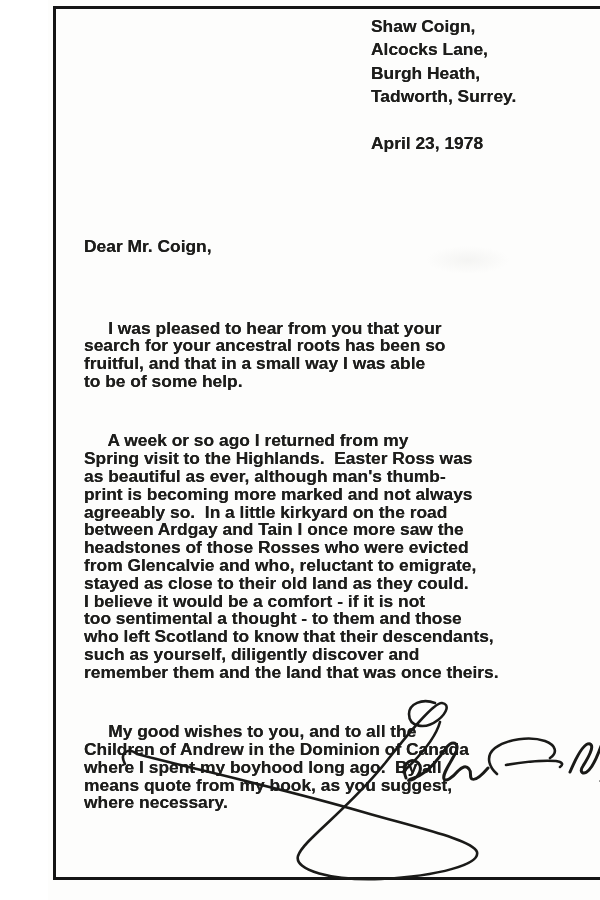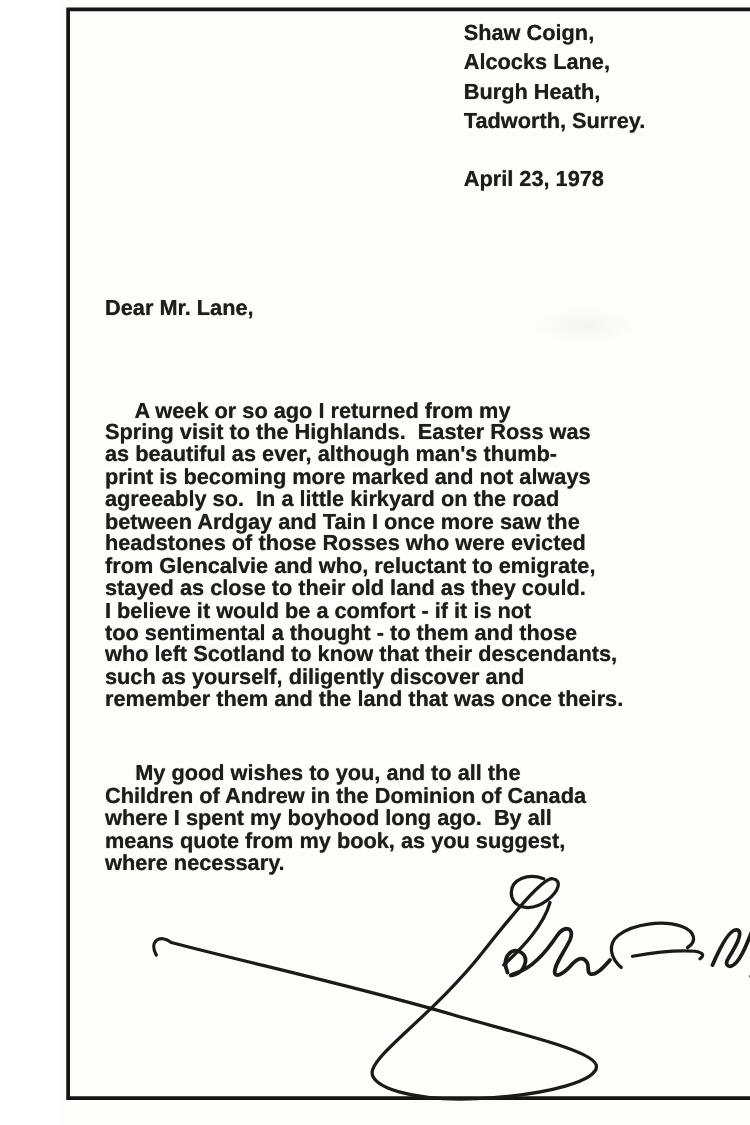--- a/index.html
+++ b/index.html
@@ -52,23 +52,27 @@
 
   <div class="frame"></div>
 
   <div class="txt address">Shaw Coign,
 Alcocks Lane,
 Burgh Heath,
 Tadworth, Surrey.</div>
 
   <div class="txt date">April 23, 1978</div>
 
-  <div class="txt salutation">Dear Mr. Lane,</div>
+  <div class="txt salutation">Dear Mr. Coign,</div>
 
   <div class="txt body">
+    <p class="para">     I was pleased to hear from you that your
+search for your ancestral roots has been so
+fruitful, and that in a small way I was able
+to be of some help.</p>
     <p class="para">     A week or so ago I returned from my
 Spring visit to the Highlands.  Easter Ross was
 as beautiful as ever, although man's thumb-
 print is becoming more marked and not always
 agreeably so.  In a little kirkyard on the road
 between Ardgay and Tain I once more saw the
 headstones of those Rosses who were evicted
 from Glencalvie and who, reluctant to emigrate,
 stayed as close to their old land as they could.
 I believe it would be a comfort - if it is not

